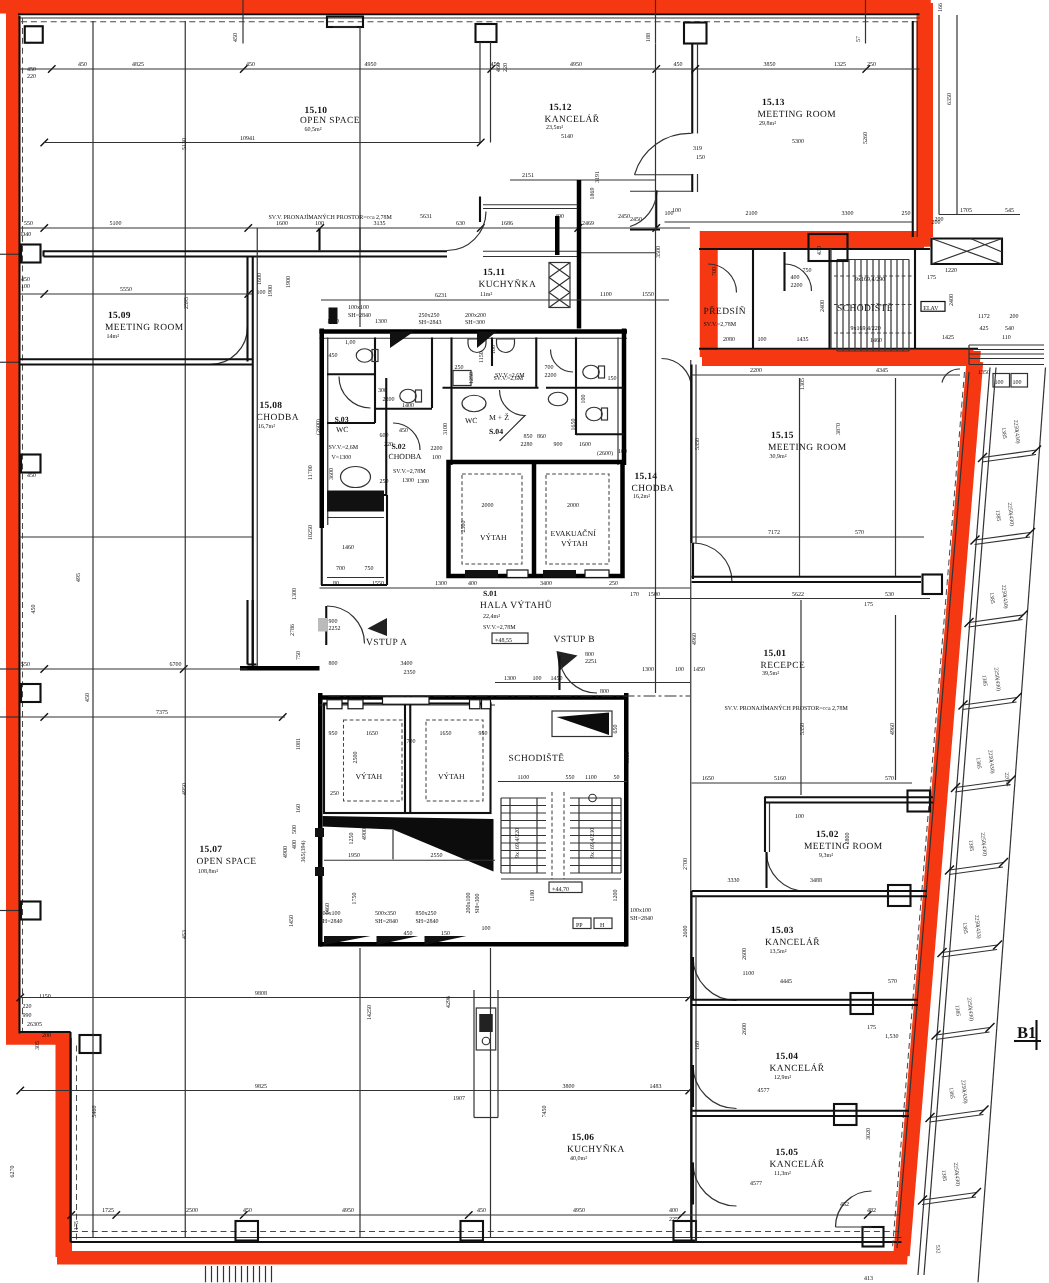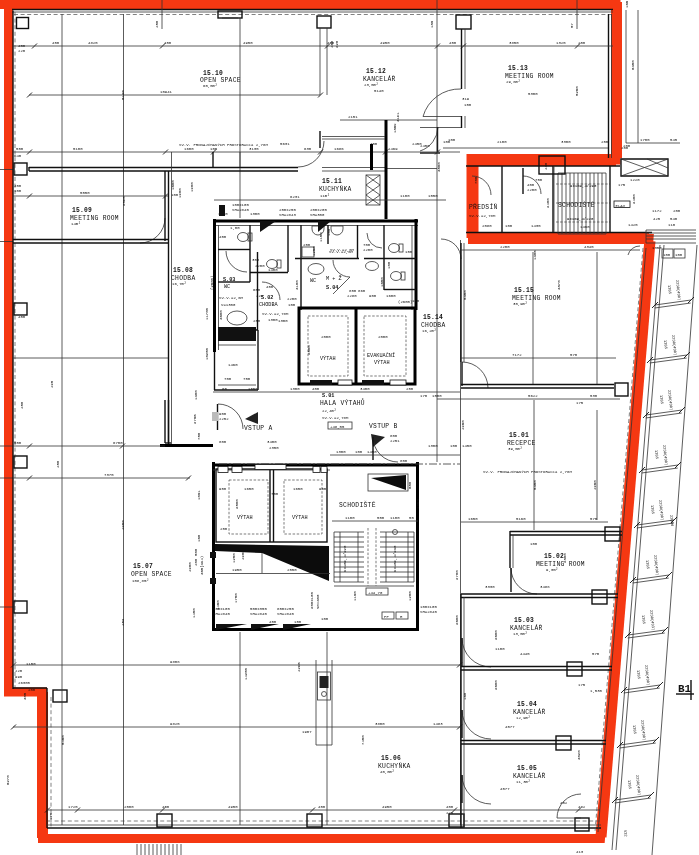--- a/index.html
+++ b/index.html
@@ -1,16 +1,16 @@
 <!DOCTYPE html>
 <html><head>
 <meta charset="utf-8">
 <style>
 html,body{margin:0;padding:0;background:#fff;}
-#plan{width:699px;height:855px;position:relative;font-family:Liberation Mono, monospace;}
+#plan{width:699px;height:855px;position:relative;font-family:Liberation Serif, serif;}
 svg{position:absolute;left:0;top:0;}
 .w1{stroke:#323232;stroke-width:0.8;fill:none}
 .w2{stroke:#101010;stroke-width:1.4;fill:none}
 .w3{stroke:#000;stroke-width:3;fill:none}
 .dsh{stroke:#4a4a4a;stroke-width:0.7;fill:none;stroke-dasharray:4 2.6}
 .dshf{stroke:#444;stroke-width:0.7;fill:none;stroke-dasharray:2.5 1.6}
 .t4{font-size:4px;fill:#111}
 .t35{font-size:3.8px;fill:#222}
 .t5{font-size:5.2px;fill:#111}
 .t6{font-size:6.3px;fill:#111;font-weight:bold;letter-spacing:0.2px}

